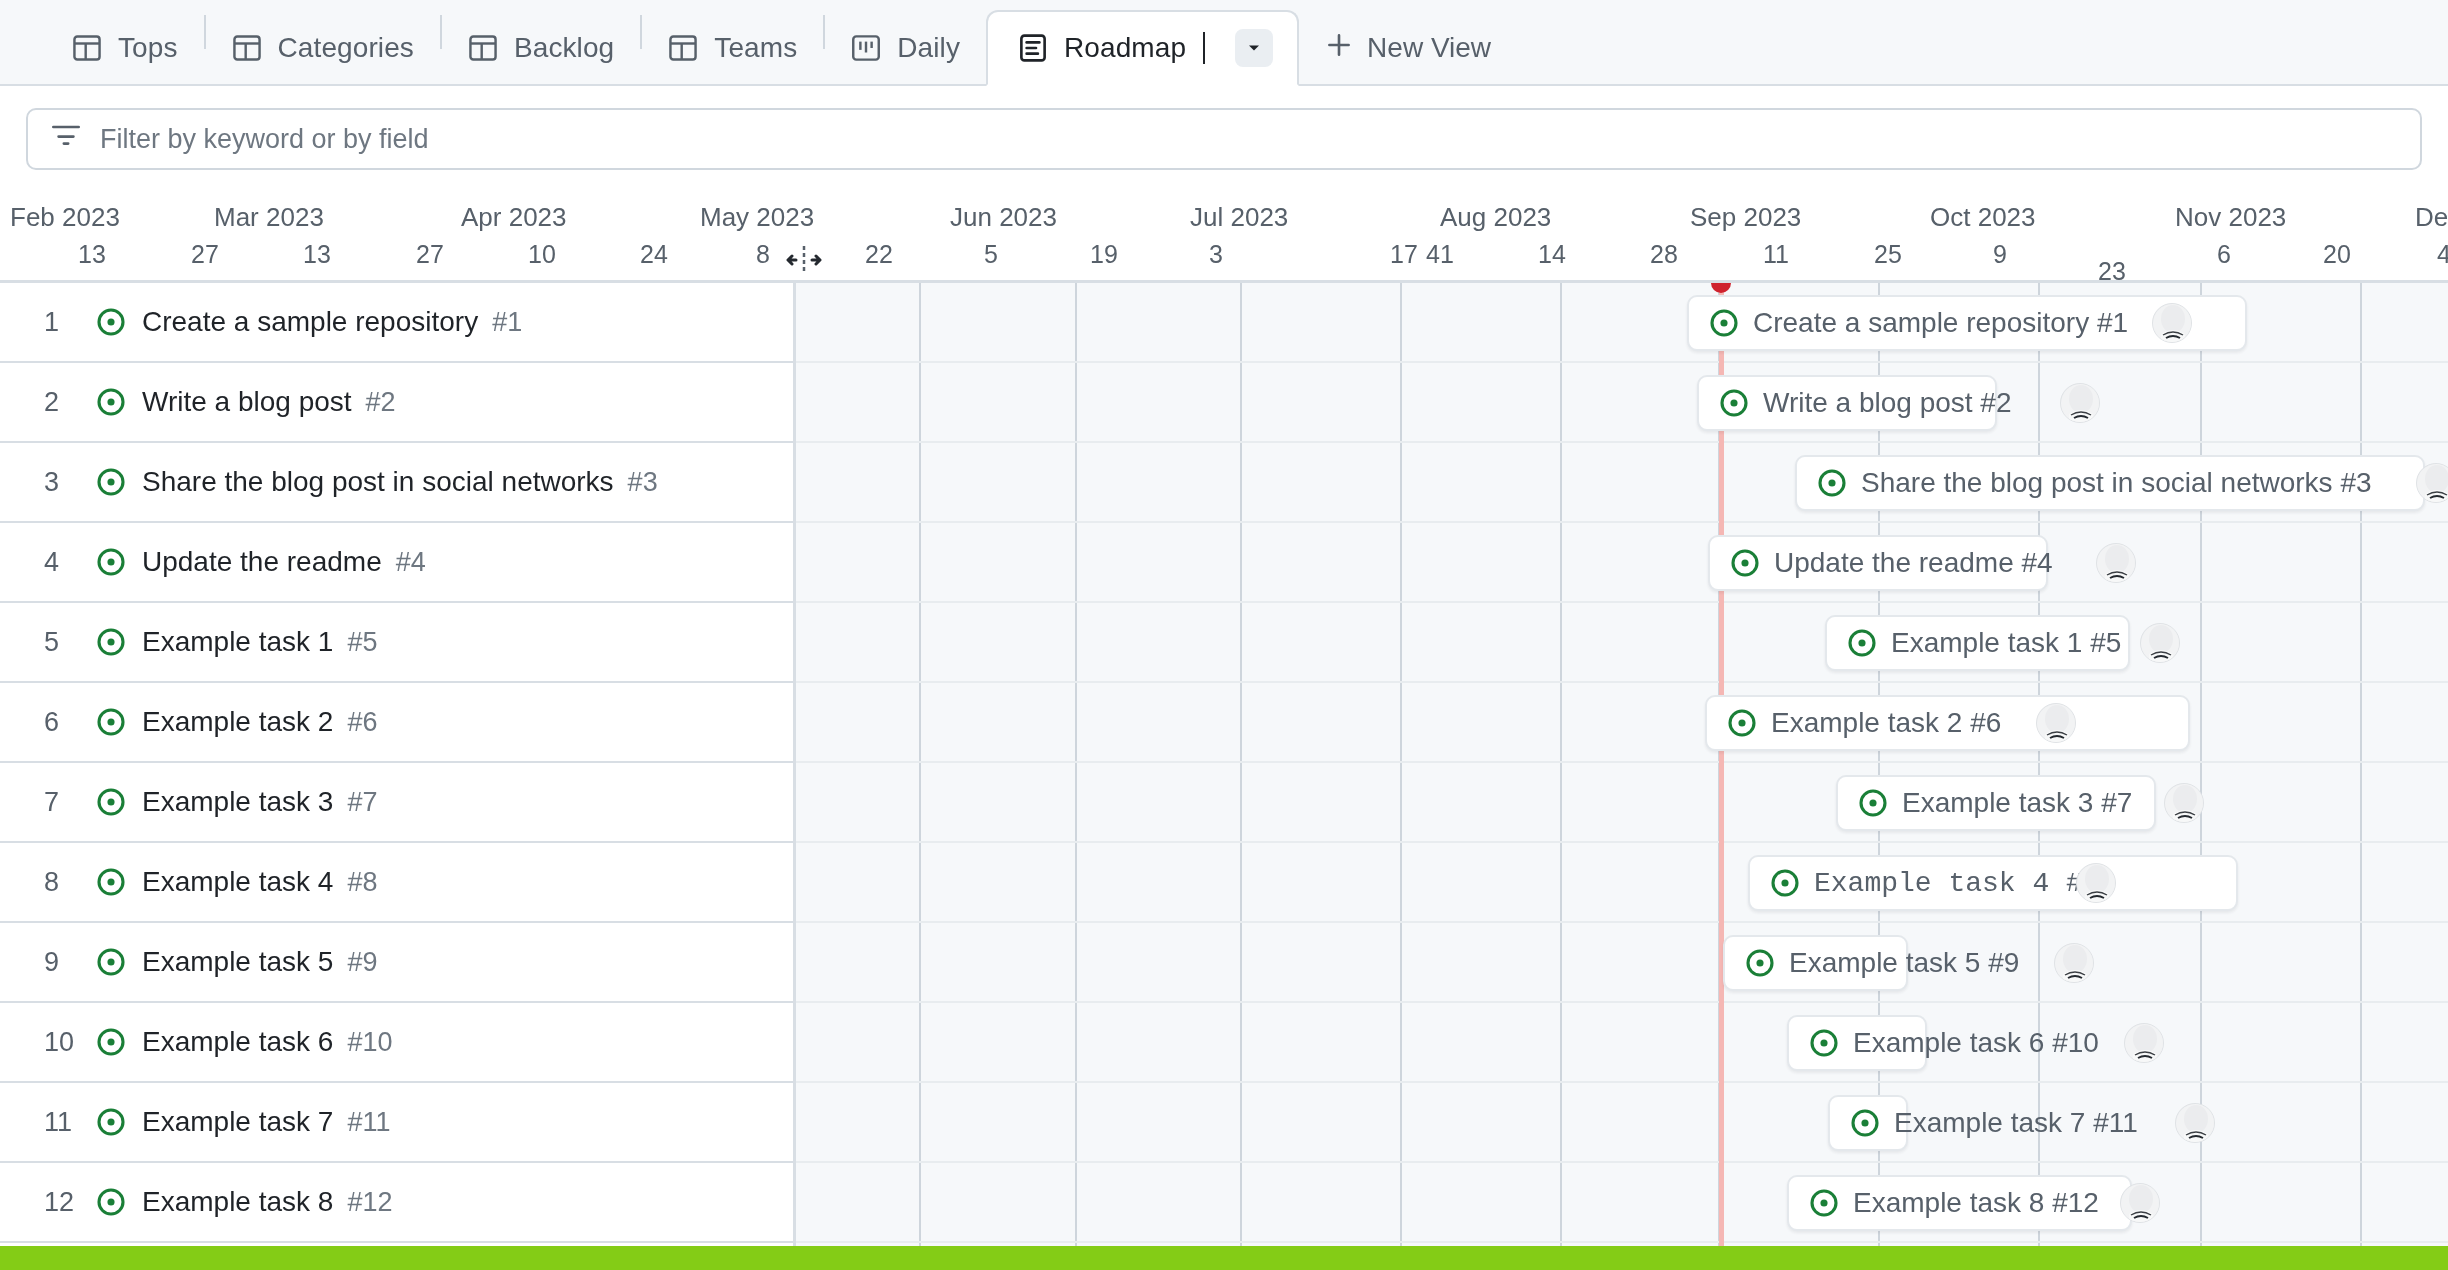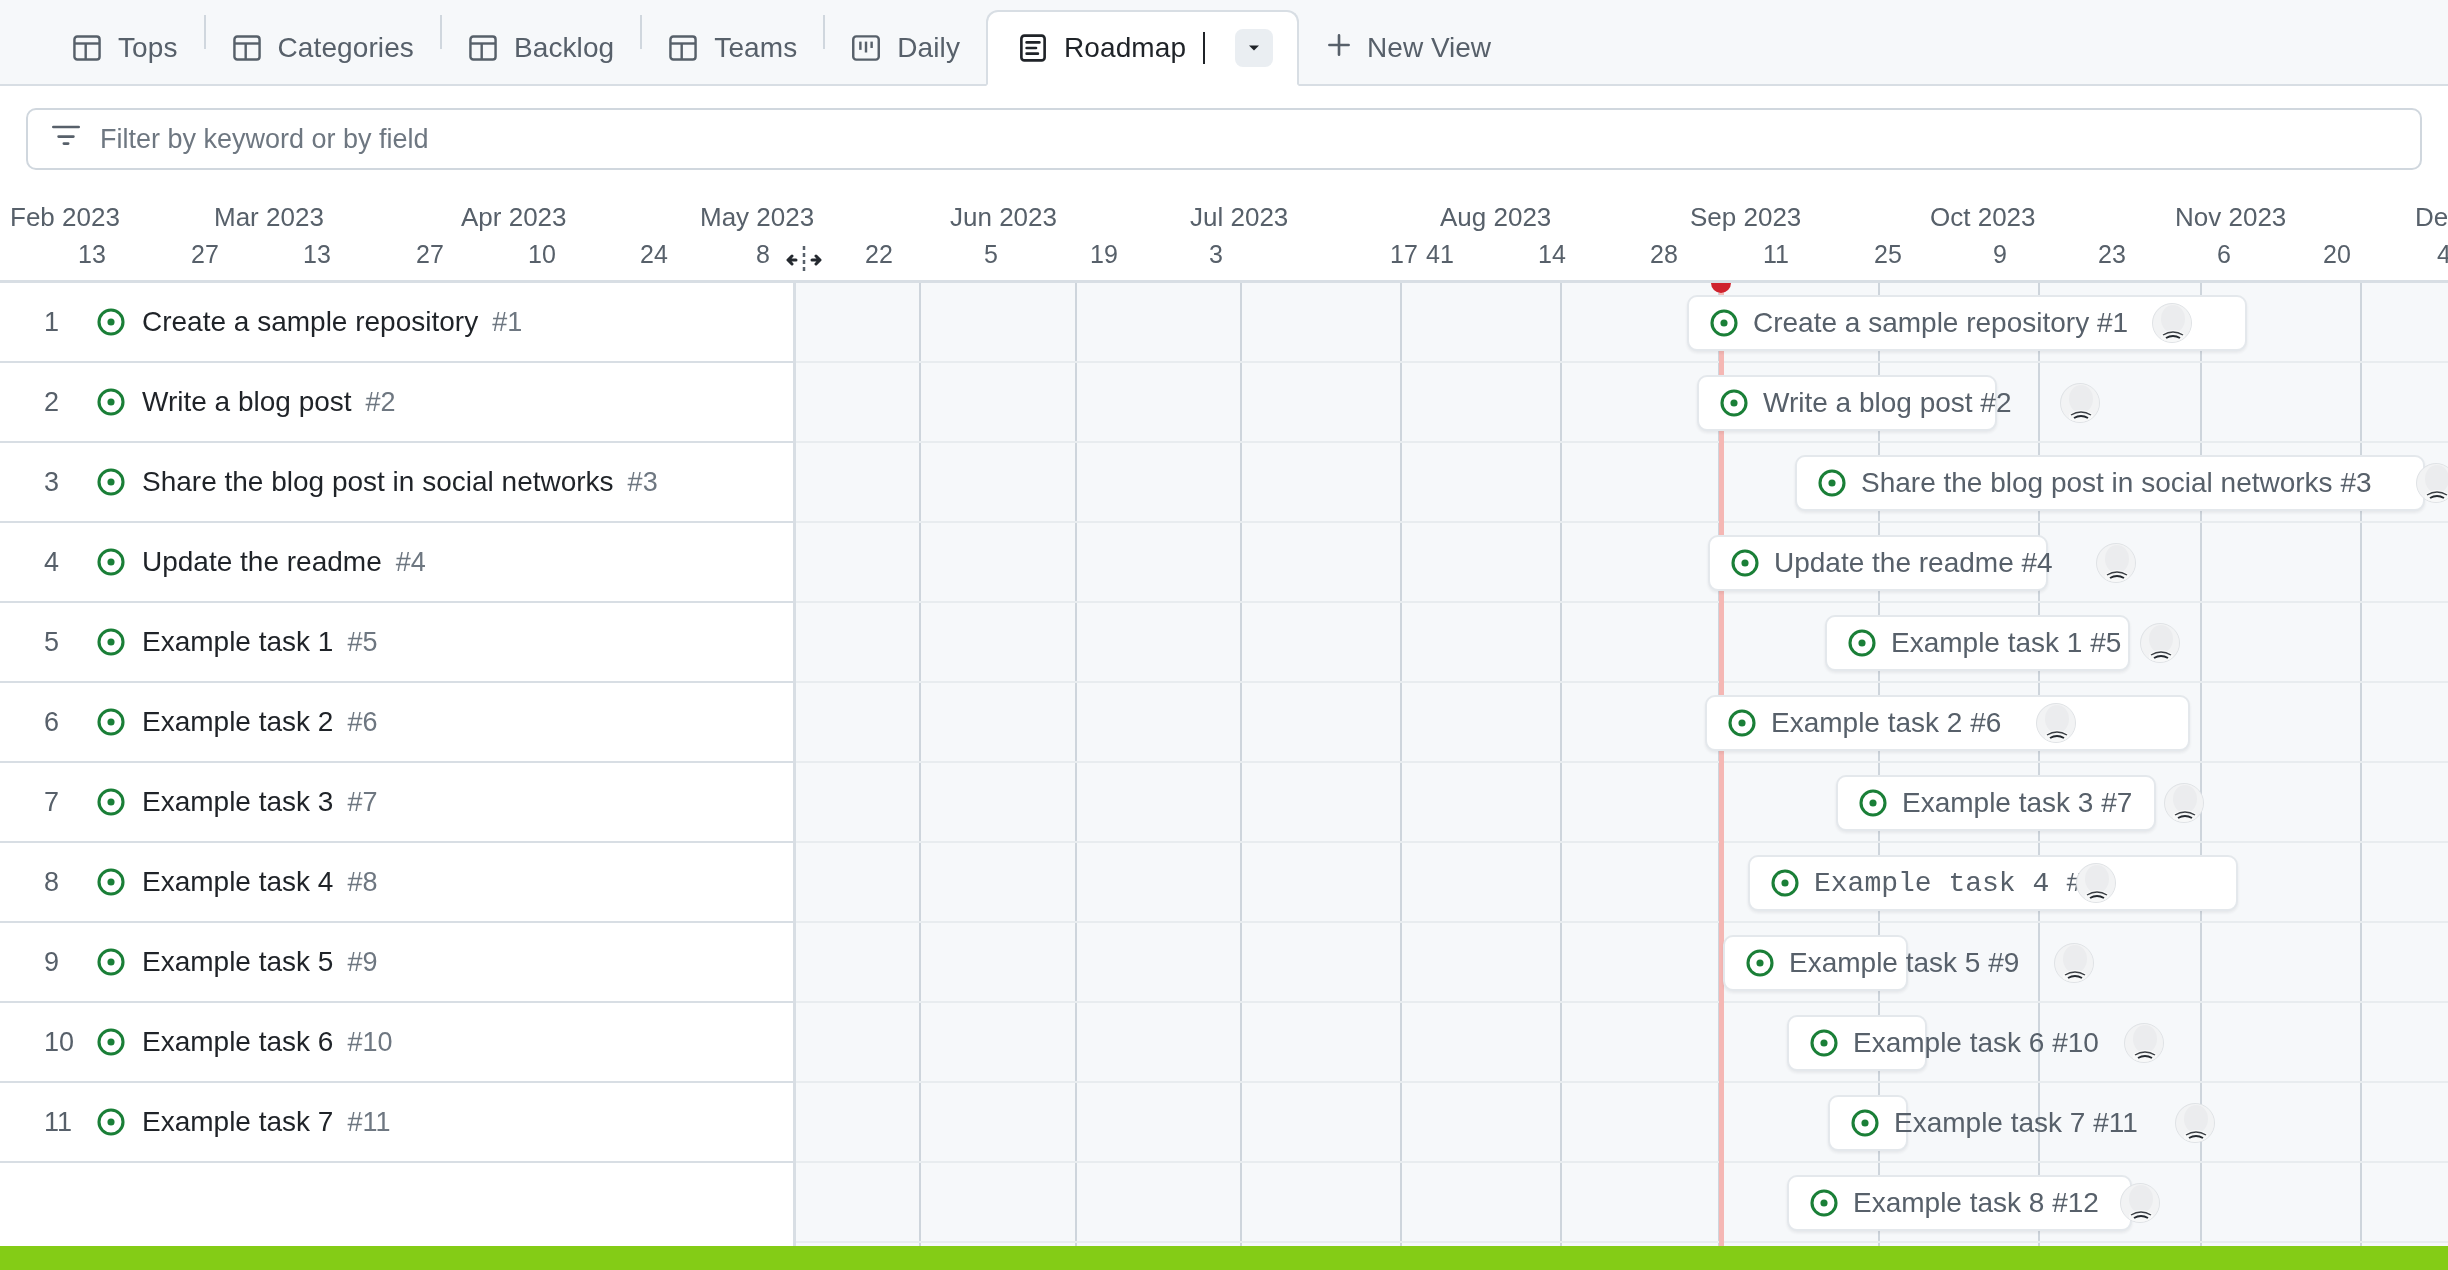--- a/index.html
+++ b/index.html
@@ -327,21 +327,21 @@
         <div class="day" style="left: 991px;">5</div>
         <div class="day" style="left: 1104px;">19</div>
         <div class="day" style="left: 1216px;">3</div>
         <div class="day" style="left: 1404px;">17</div>
         <div class="day" style="left: 1440px;">41</div>
         <div class="day" style="left: 1552px;">14</div>
         <div class="day" style="left: 1664px;">28</div>
         <div class="day" style="left: 1776px;">11</div>
         <div class="day" style="left: 1888px;">25</div>
         <div class="day" style="left: 2000px;">9</div>
-        <div class="day" style="left: 2112px;">23</div>
+        <div class="day" style="left: 2112px; margin-top: 17px;">23</div>
         <div class="day" style="left: 2224px;">6</div>
         <div class="day" style="left: 2337px;">20</div>
         <div class="day" style="left: 2444px;">4</div>
       </div>
   </div>
 
   <div class="body">
 
     <div class="canvas" id="canvas-host">
       <div class="todayline" id="today-line" style="left: 923px; background: rgb(245, 183, 180);"></div>
@@ -809,16 +809,27 @@
           <span class="rownum">11</span>
           <span class="issue-icon">
             <svg width="30" height="30" viewBox="0 0 16 16">
               <circle cx="8" cy="8" r="6.4" fill="none" stroke="#1a7f37" stroke-width="1.65"></circle>
               <circle cx="8" cy="8" r="1.9" fill="#1a7f37"></circle>
             </svg>
           </span>
           <span class="rowtitle">Example task 7</span>
           <span class="rowref">#11</span>
         </div>
+        <div class="row">
+          <span class="rownum">12</span>
+          <span class="issue-icon">
+            <svg width="30" height="30" viewBox="0 0 16 16">
+              <circle cx="8" cy="8" r="6.4" fill="none" stroke="#1a7f37" stroke-width="1.65"></circle>
+              <circle cx="8" cy="8" r="1.9" fill="#1a7f37"></circle>
+            </svg>
+          </span>
+          <span class="rowtitle">Example task 8</span>
+          <span class="rowref">#12</span>
+        </div>
       </div>
 
   </div>
 </div>
 
 </body></html>

